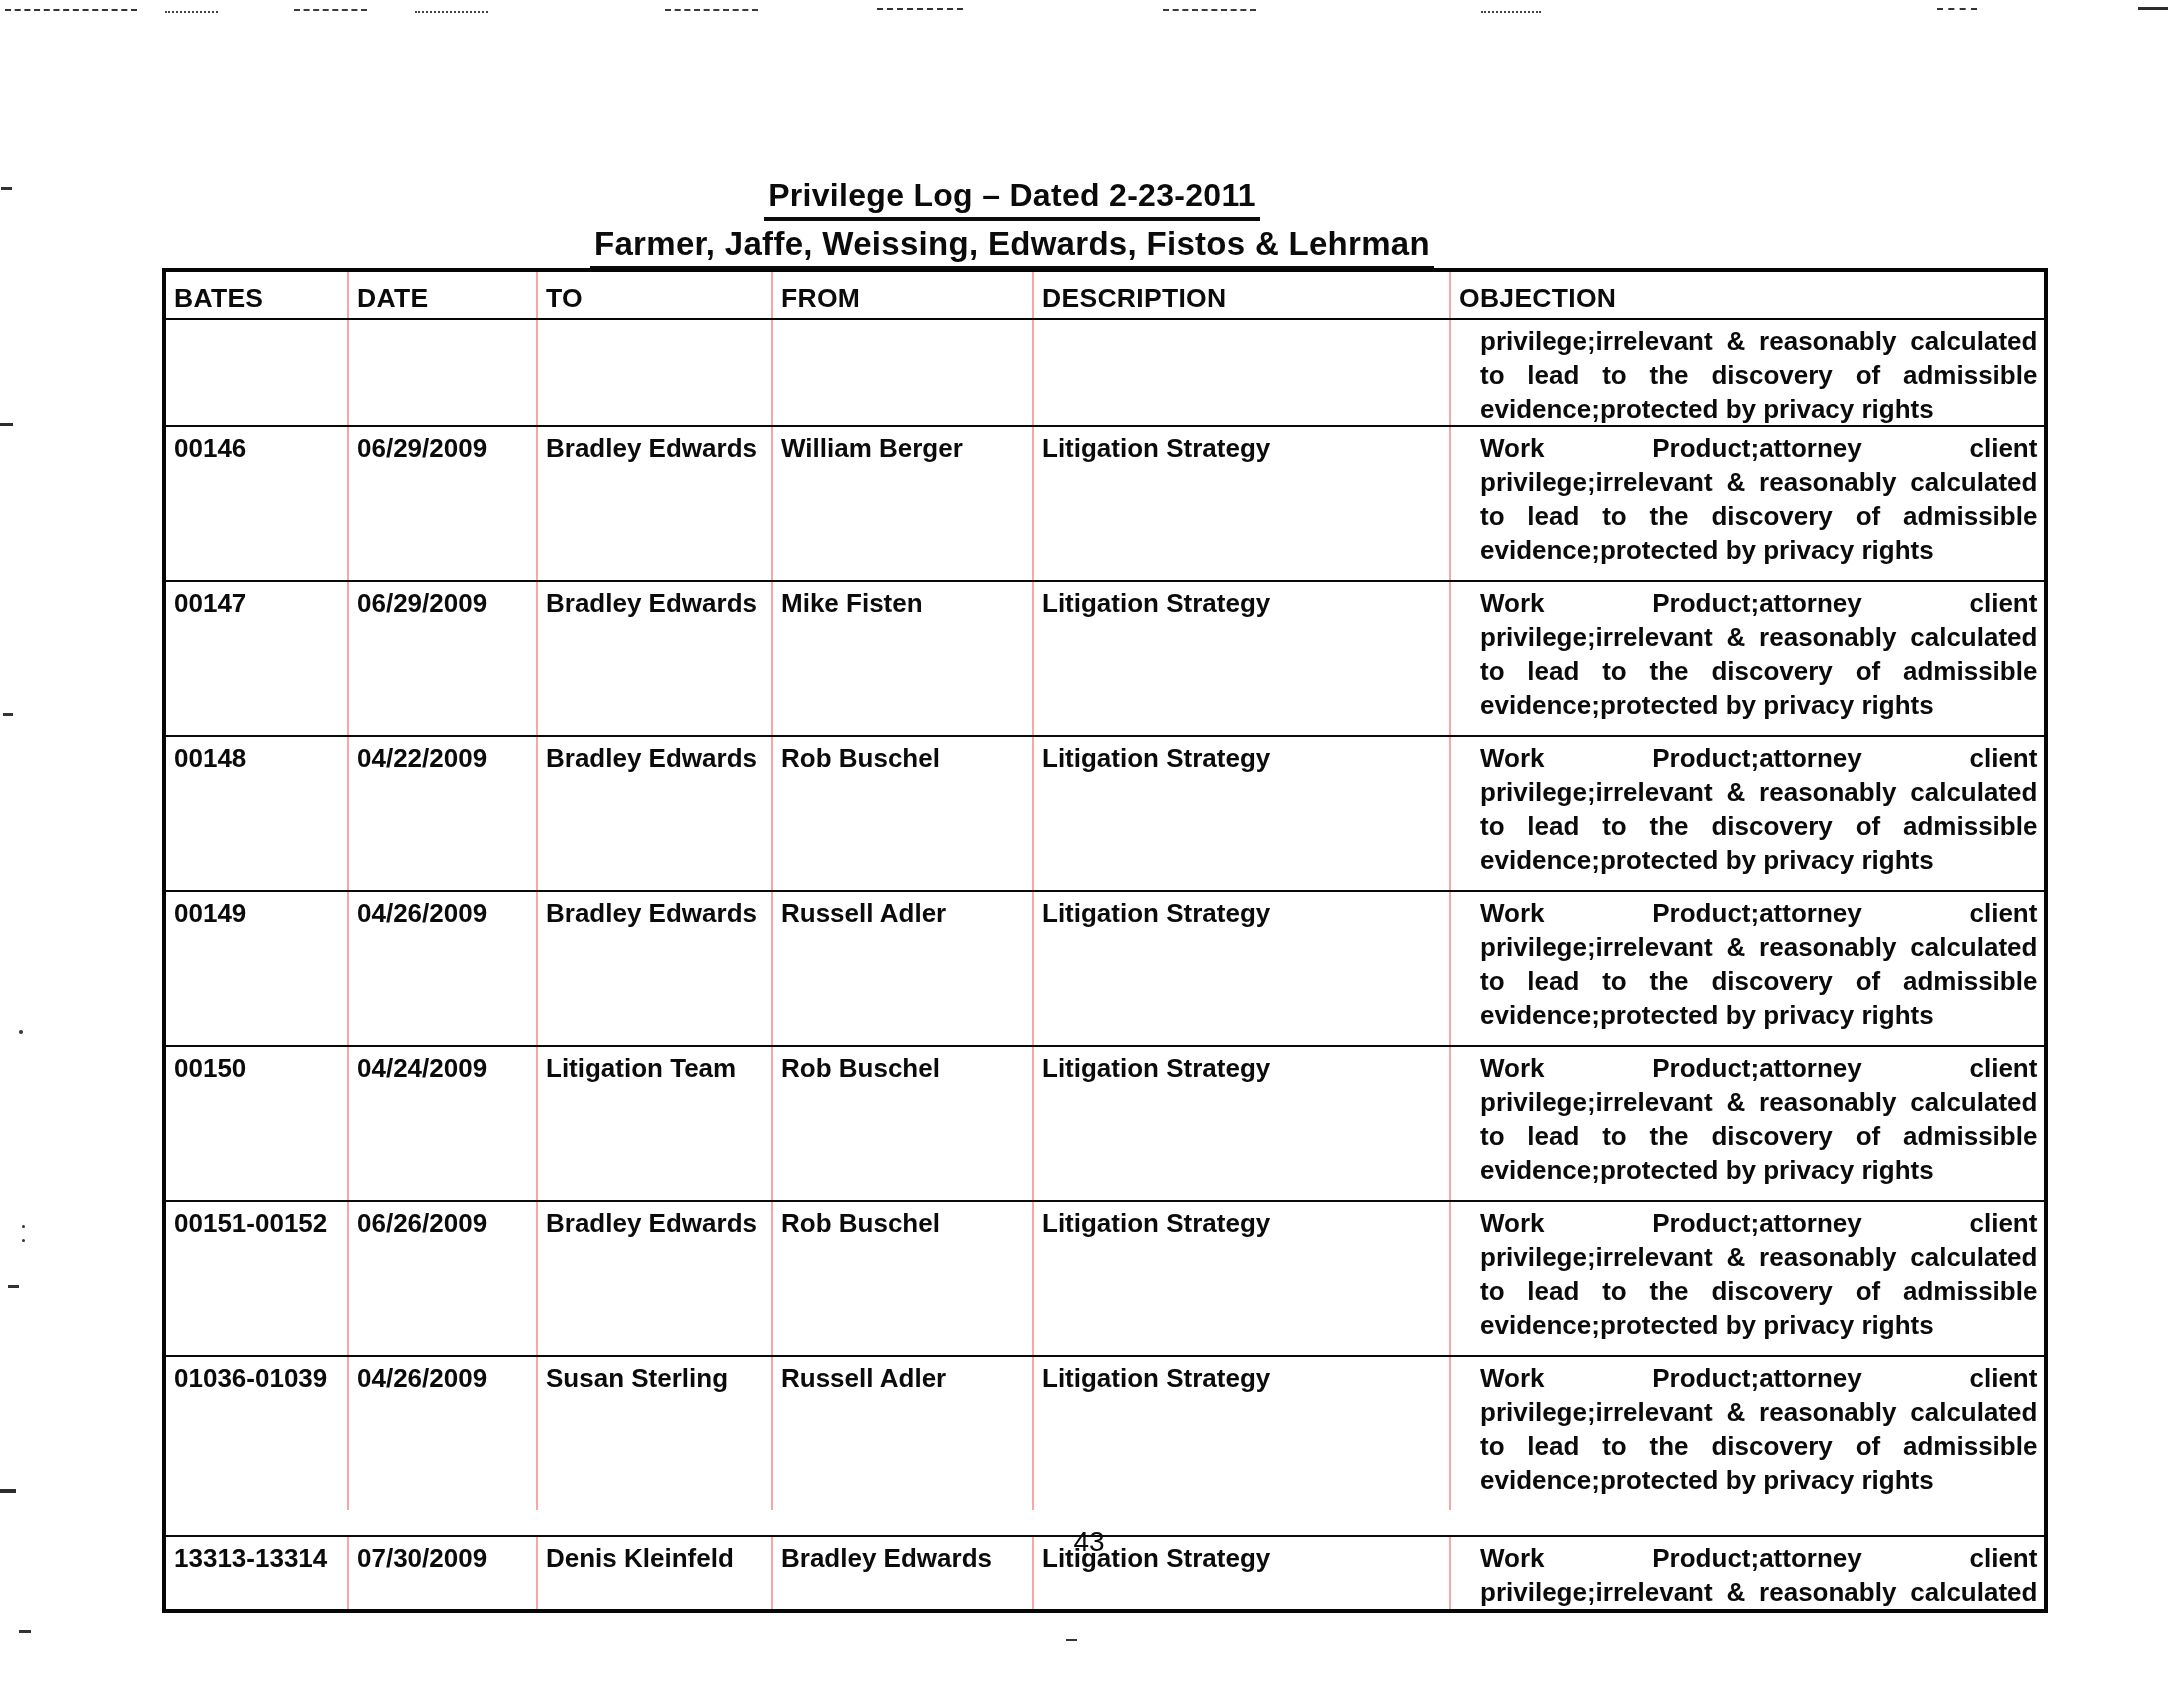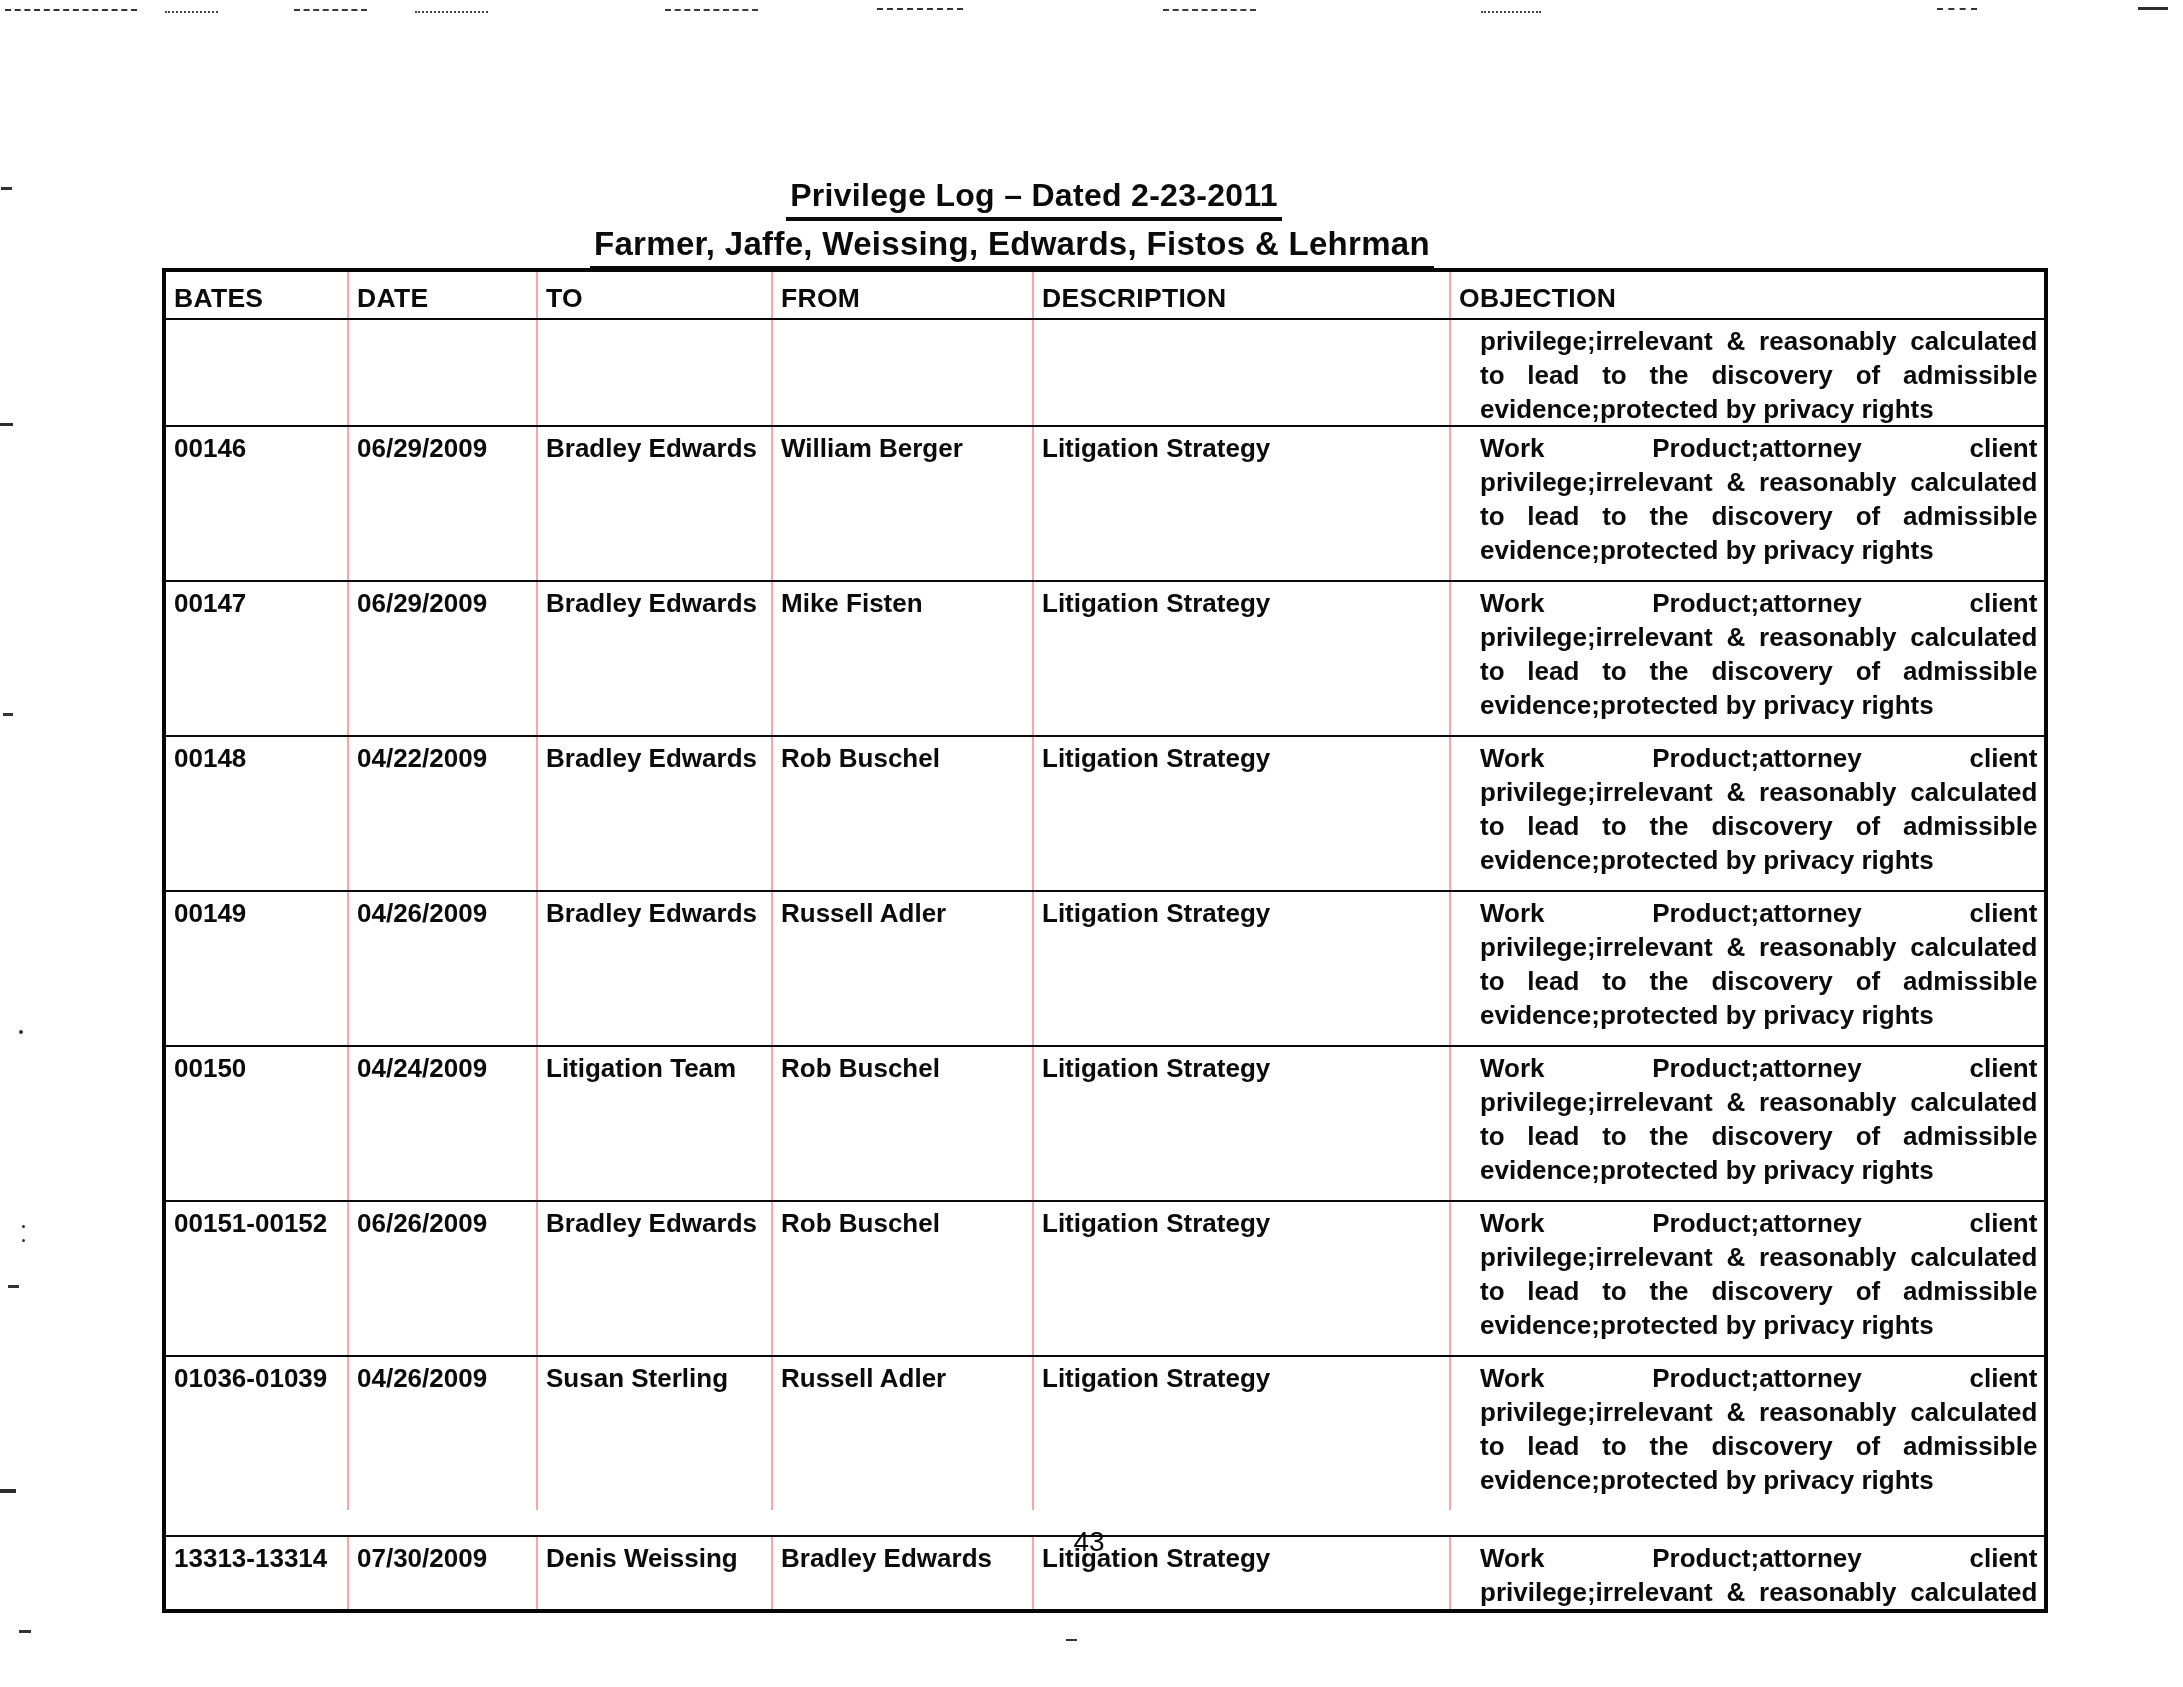--- a/index.html
+++ b/index.html
@@ -3,21 +3,21 @@
 <meta charset="utf-8">
 <style>
   html,body{margin:0;padding:0;width:2183px;height:1687px;background:#ffffff;overflow:hidden;}
   body{font-family:"Liberation Sans", sans-serif;color:#0b0b0b;position:relative;
        -webkit-font-smoothing:antialiased;}
   .page{position:absolute;inset:0;background:#fff;}
 
   
   .titles{position:absolute;left:0;top:0;width:2024px;text-align:center;}
   .title-line{position:absolute;left:0;width:100%;text-align:center;font-weight:bold;}
-  .title1{top:177px;font-size:32px;padding-left:22px;}
+  .title1{top:177px;font-size:32px;}
   .title2{top:225px;font-size:33px;}
   .title-line span{display:inline-block;border-bottom:4px solid #0b0b0b;padding:0 4px 3.3px 4px;
                    letter-spacing:0.3px;}
 
   
   .ptable{position:absolute;left:162px;top:268px;width:1886px;border:4px solid #060606;
           background:#fff;box-sizing:border-box;}
   .row{display:grid;grid-template-columns:181px 189px 235px 261px 417px 595px;
        box-sizing:border-box;}
   .c{box-sizing:border-box;border-left:2px solid #fca5a5;padding:4px 6.6px 0 8px;
@@ -160,21 +160,21 @@
       <div class="c">04/26/2009</div>
       <div class="c">Susan Sterling</div>
       <div class="c">Russell Adler</div>
       <div class="c">Litigation Strategy</div>
       <div class="c obj">Work Product;attorney client privilege;irrelevant &amp; reasonably calculated to lead to the discovery of admissible evidence;protected by privacy rights</div>
     </div>
 
     <div class="row drow rlast">
       <div class="c">13313-13314</div>
       <div class="c">07/30/2009</div>
-      <div class="c">Denis Weissing</div>
+      <div class="c">Denis Kleinfeld</div>
       <div class="c">Bradley Edwards</div>
       <div class="c">Litigation Strategy</div>
       <div class="c obj">Work Product;attorney client privilege;irrelevant &amp; reasonably calculated to</div>
     </div>
 
   </div>
 
   <div class="pagenum">43</div>
 
 </div>

